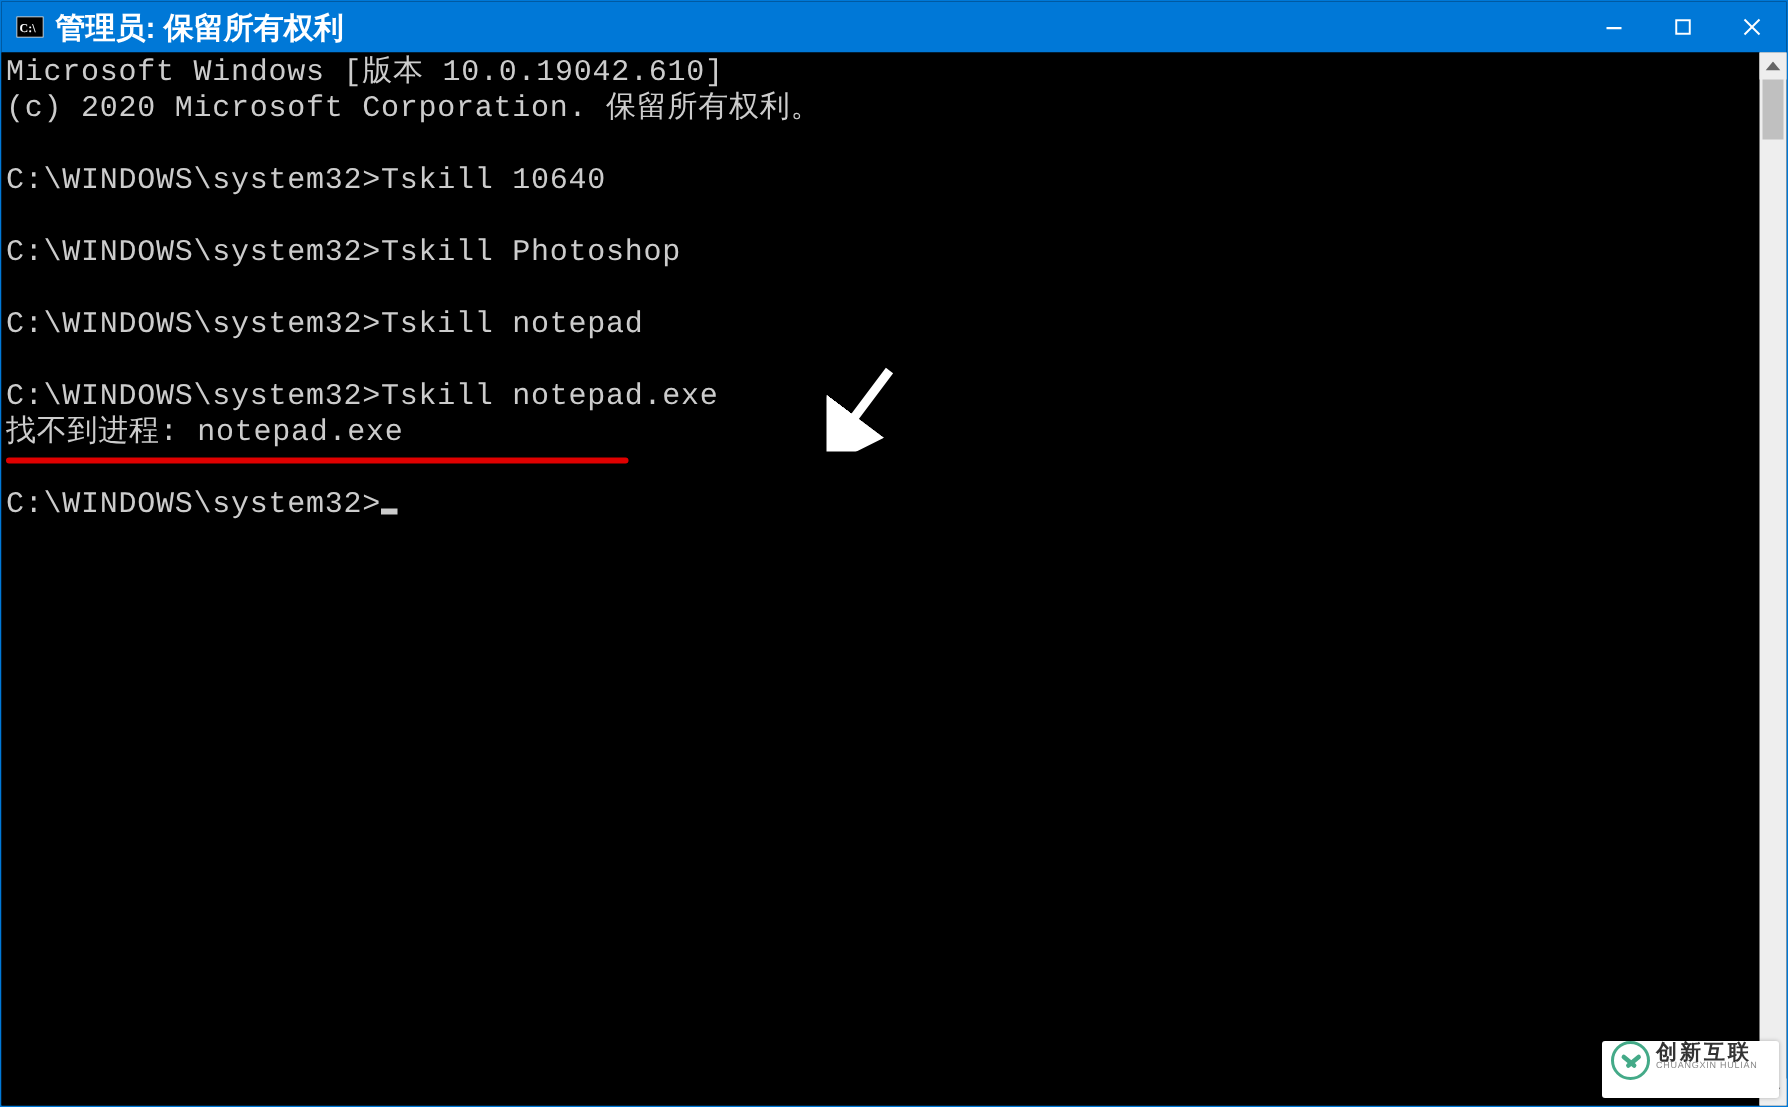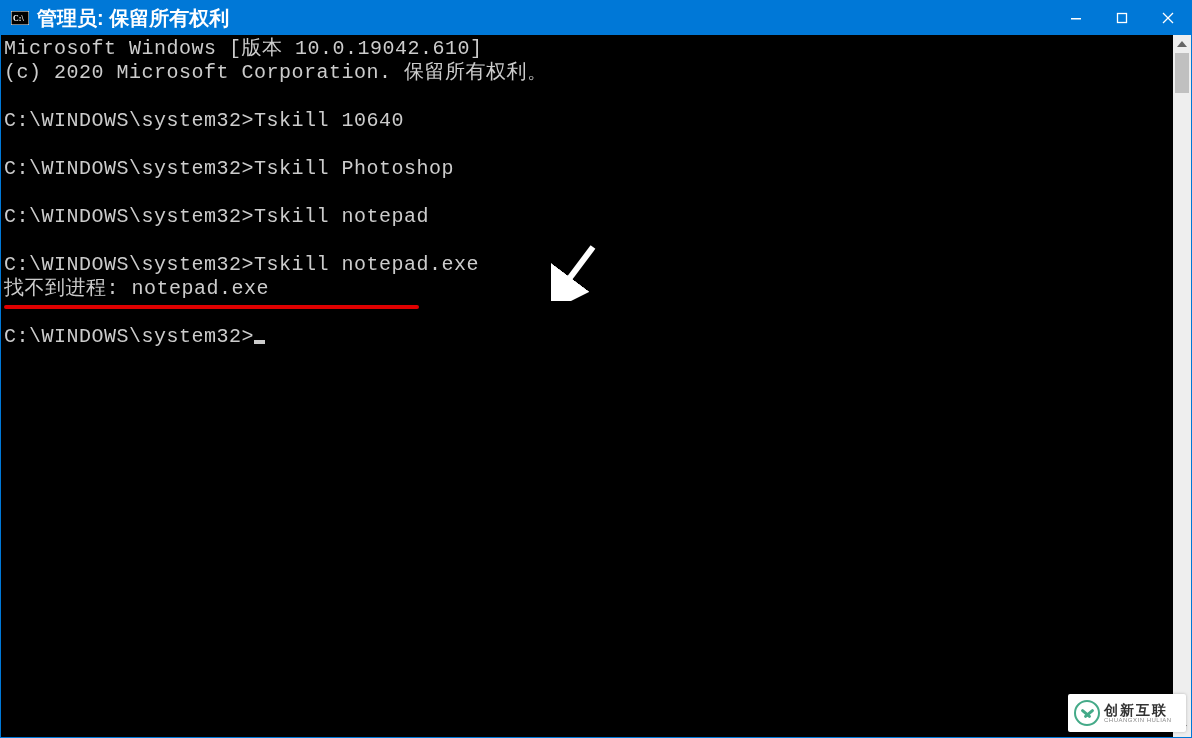--- a/index.html
+++ b/index.html
@@ -120,21 +120,20 @@
       vertical-align: -2px;
     }
     .watermark {
       position: absolute;
       right: 6px;
       bottom: 6px;
       height: 38px;
       width: 118px;
       background: #fff;
       display: flex;
-      align-items: center;
       padding: 0 6px;
       border-radius: 2px;
       box-shadow: 0 0 3px rgba(0,0,0,0.25);
       gap: 4px;
       margin-top: 24px;
     }
     .watermark .wm-icon {
       width: 26px;
       height: 26px;
       border: 2px solid #4a8;

